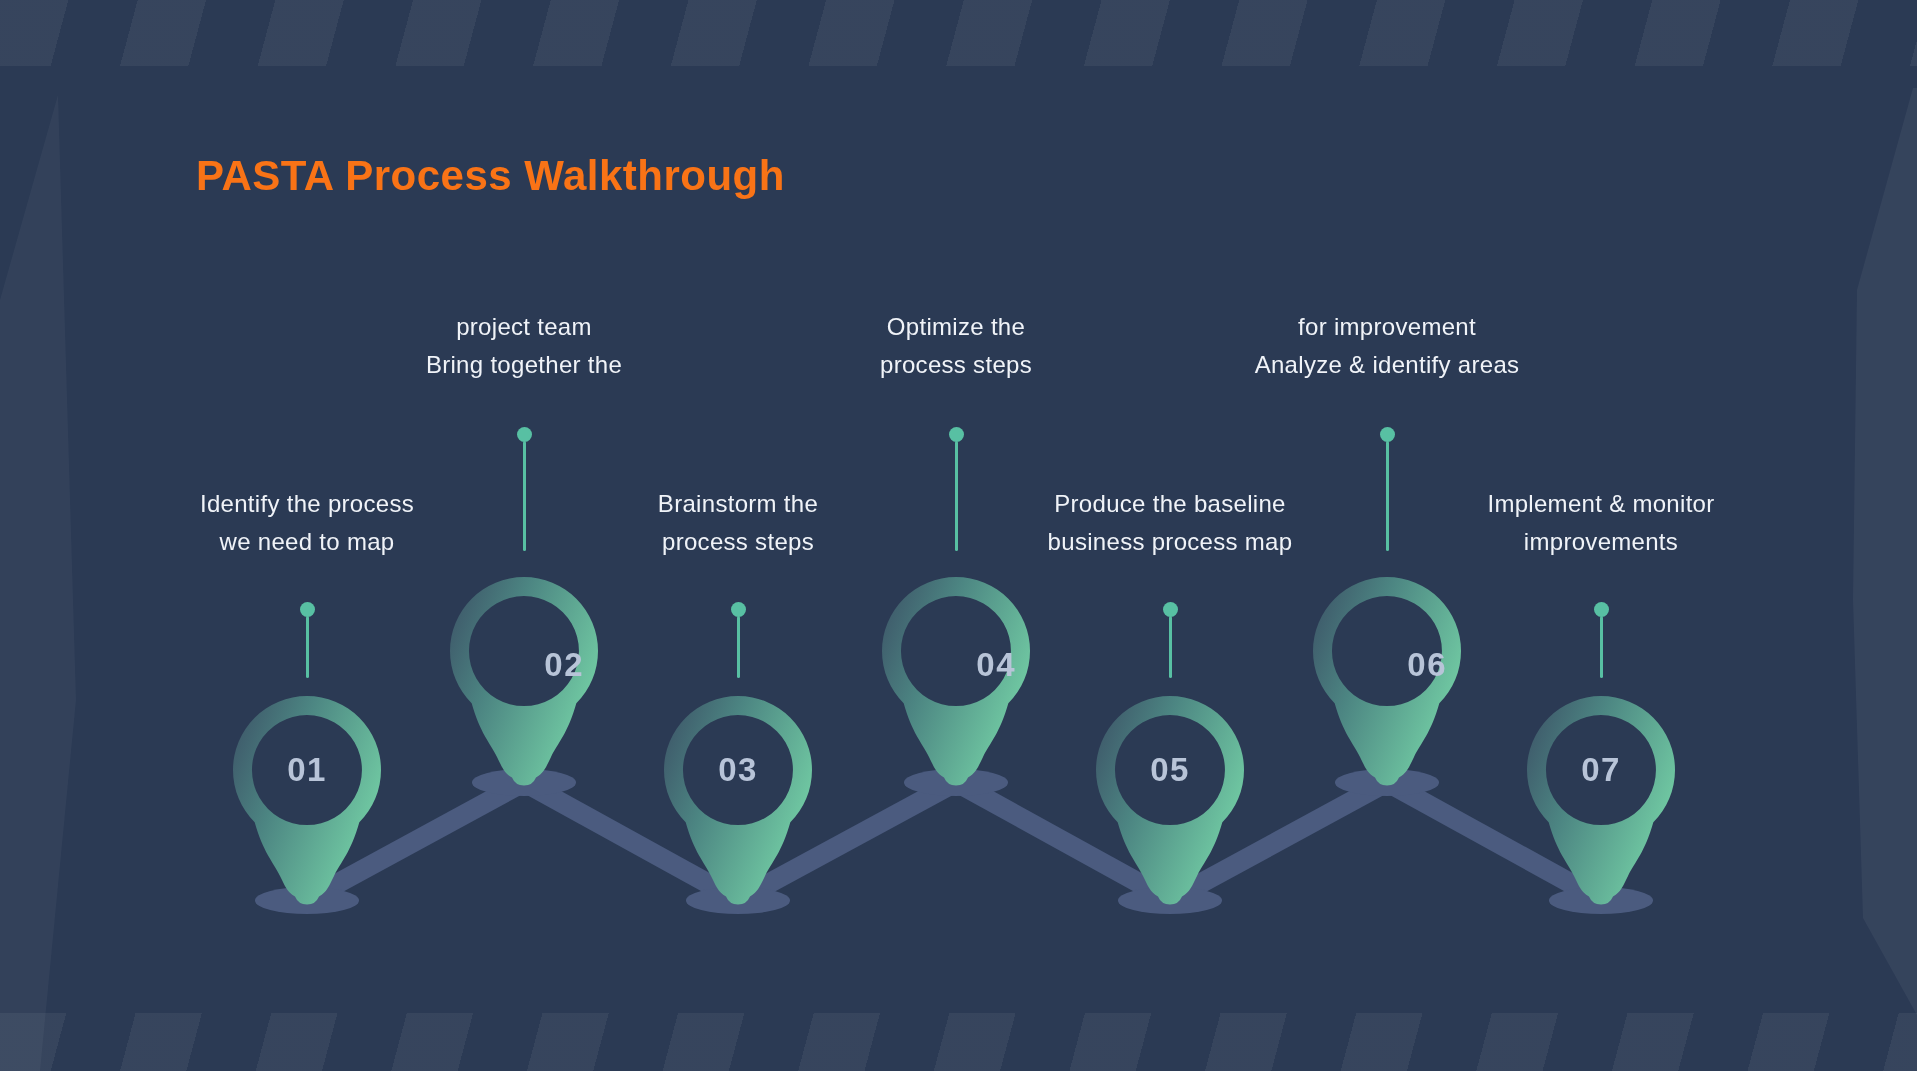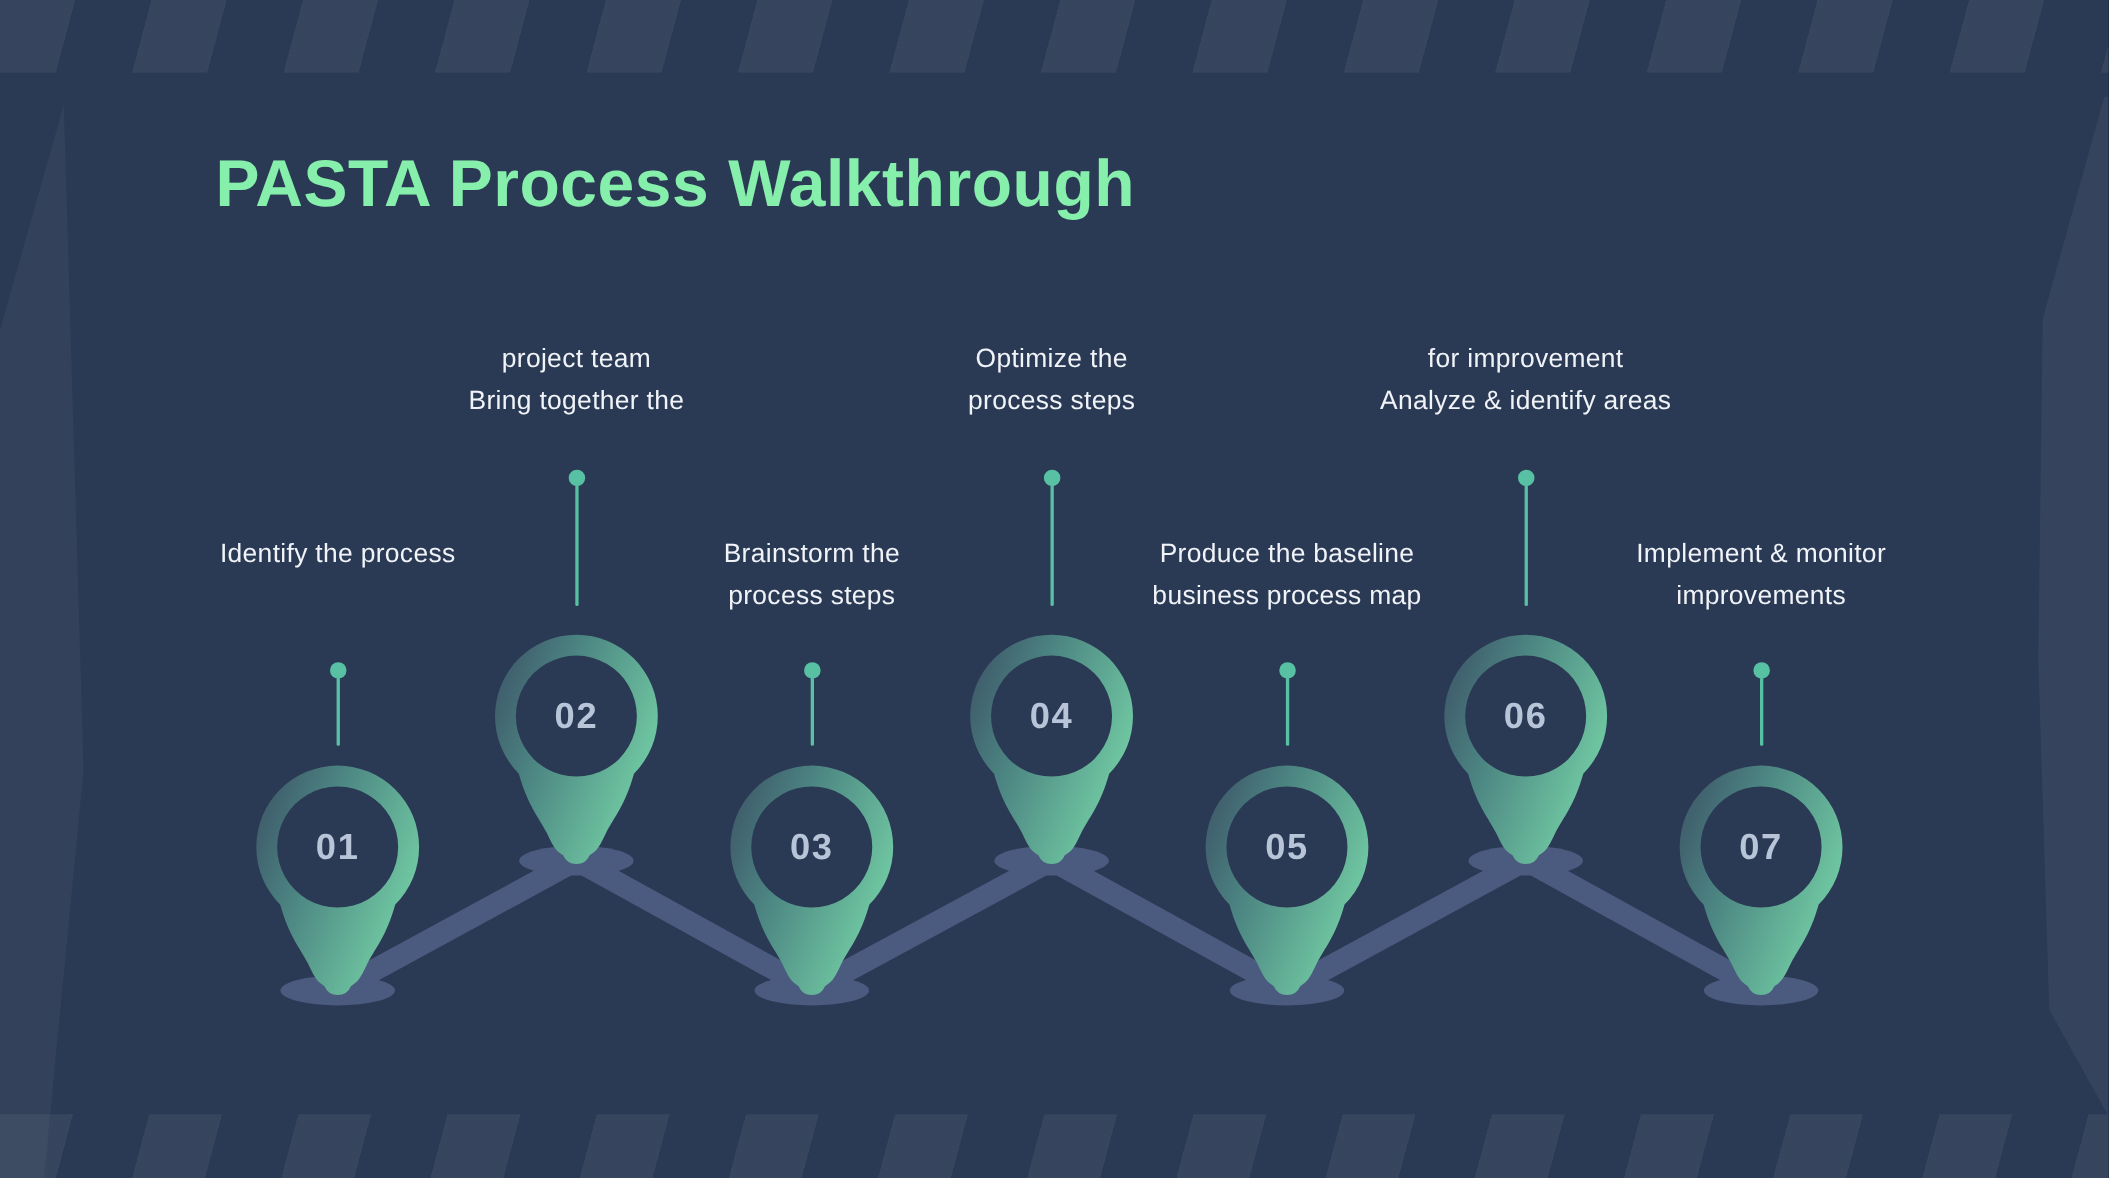--- a/index.html
+++ b/index.html
@@ -14,22 +14,22 @@
   .stripe-band{position:absolute;left:0;width:100%;z-index:0;}
   .stripe-band.top{top:0;height:66px;
     background:repeating-linear-gradient(105deg,
       rgba(255,255,255,0.055) 0 66px, rgba(255,255,255,0) 66px 133px);}
   .stripe-band.bottom{top:1013px;height:58px;
     background:repeating-linear-gradient(105deg,
       rgba(255,255,255,0.055) 0 64px, rgba(255,255,255,0) 64px 131px);}
   .wedges{position:absolute;inset:0;z-index:0;}
   
   .title{
-    position:absolute;left:196px;top:132px;
-    font-size:60px;font-weight:bold;color:#86efac;
+    position:absolute;left:196px;top:152px;
+    font-size:42px;font-weight:bold;color:#f97316;
     letter-spacing:0.5px;z-index:5;white-space:nowrap;
   }
   
   .connectors{position:absolute;inset:0;z-index:1;}
   
   .step{position:absolute;left:0;top:0;width:0;height:0;z-index:2;}
   .step-label{
     position:absolute;width:360px;
     left:calc(var(--cx) - 180px);
     text-align:center;color:#f0f3f8;
@@ -61,21 +61,21 @@
   }
   .low  .pin{top:690px;}
   .high .pin{top:571px;}
   .pin-number{
     position:absolute;width:120px;height:48px;line-height:48px;
     left:calc(var(--cx) - 60px);
     text-align:center;font-size:33px;font-weight:bold;
     color:#b8c4d8;letter-spacing:1.5px;z-index:4;
   }
   .low  .pin-number{top:746px;}
-  .high .pin-number{top:627px;}
+  .high .pin-number{top:641px;text-align:right;}
   .s1{--cx:307px;} .s2{--cx:524px;} .s3{--cx:738px;}
   .s4{--cx:956px;} .s5{--cx:1170px;} .s6{--cx:1387px;} .s7{--cx:1601px;}
 </style>
 </head>
 <body>
 
 <div id="slide">
 
   <svg width="0" height="0" style="position:absolute" aria-hidden="true">
     <defs>
@@ -103,20 +103,21 @@
       <line x1="738" y1="900" x2="956" y2="782"></line>
       <line x1="956" y1="782" x2="1170" y2="900"></line>
       <line x1="1170" y1="900" x2="1387" y2="782"></line>
       <line x1="1387" y1="782" x2="1601" y2="900"></line>
     </g>
   </svg>
 
   <div class="step low s1">
     <div class="step-label">
       <div>Identify the process</div>
+      <div>we need to map</div>
     </div>
     <div class="marker-dot"></div>
     <div class="marker-line"></div>
     <div class="base-ellipse"></div>
     <svg class="pin" width="160" height="215" viewBox="-80 -80 160 215">
       <path fill="url(#pingrad)" fill-rule="evenodd" d="M -52.33 52.33 A 74 74 0 1 1 52.33 52.33 C 44 82 34 92 27 106 C 22 116 20 122 12 126.5 A 13 13 0 0 1 -12 126.5 C -20 122 -22 116 -27 106 C -34 92 -44 82 -52.33 52.33 Z M 0 -55 A 55 55 0 1 1 -0.1 -55 Z"></path>
     </svg>
     <div class="pin-number">01</div>
   </div>
 

